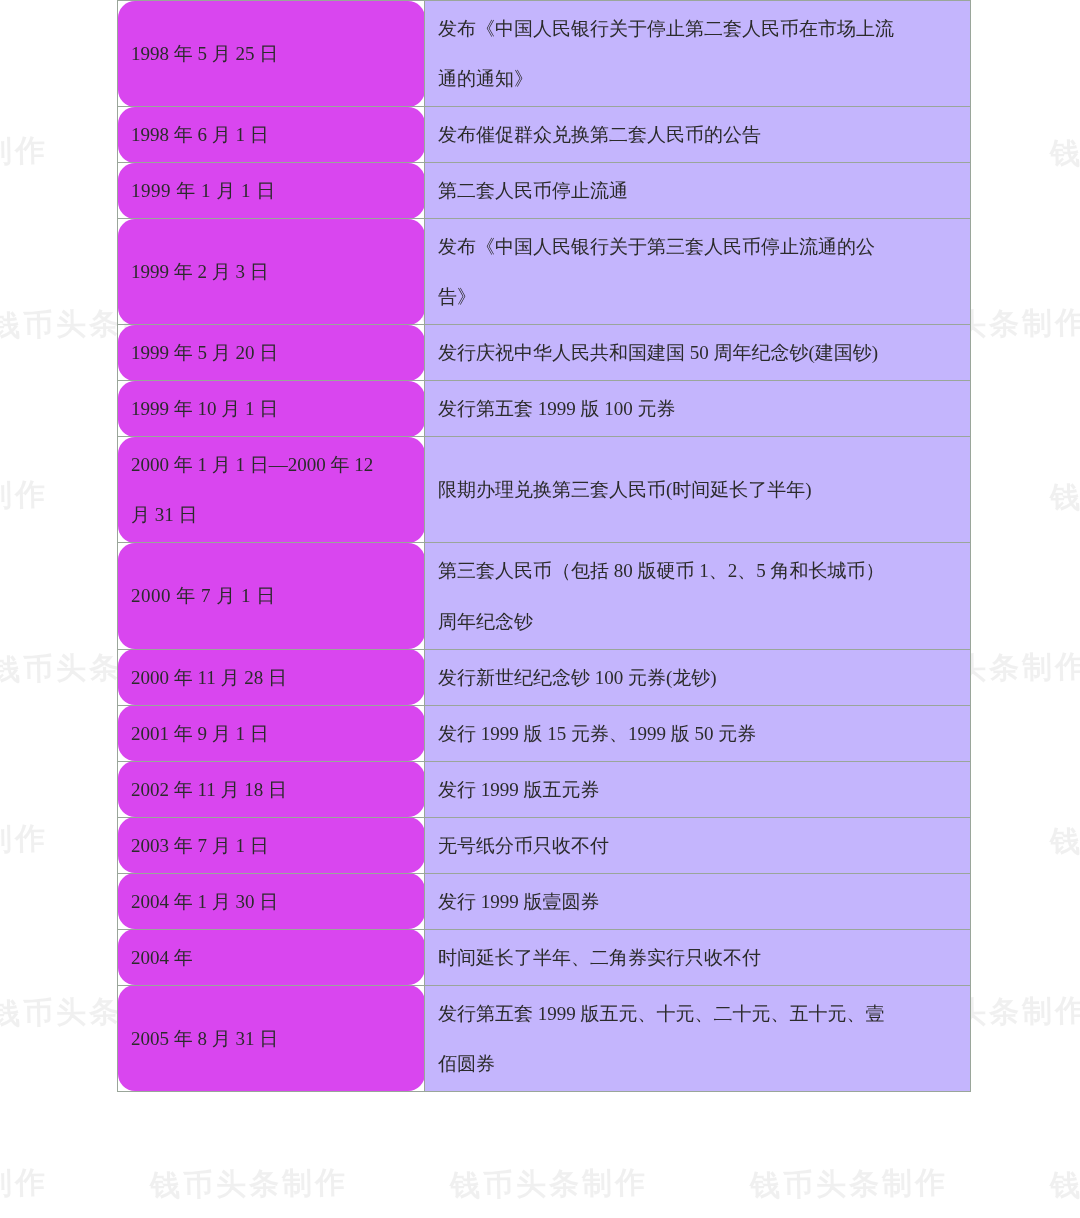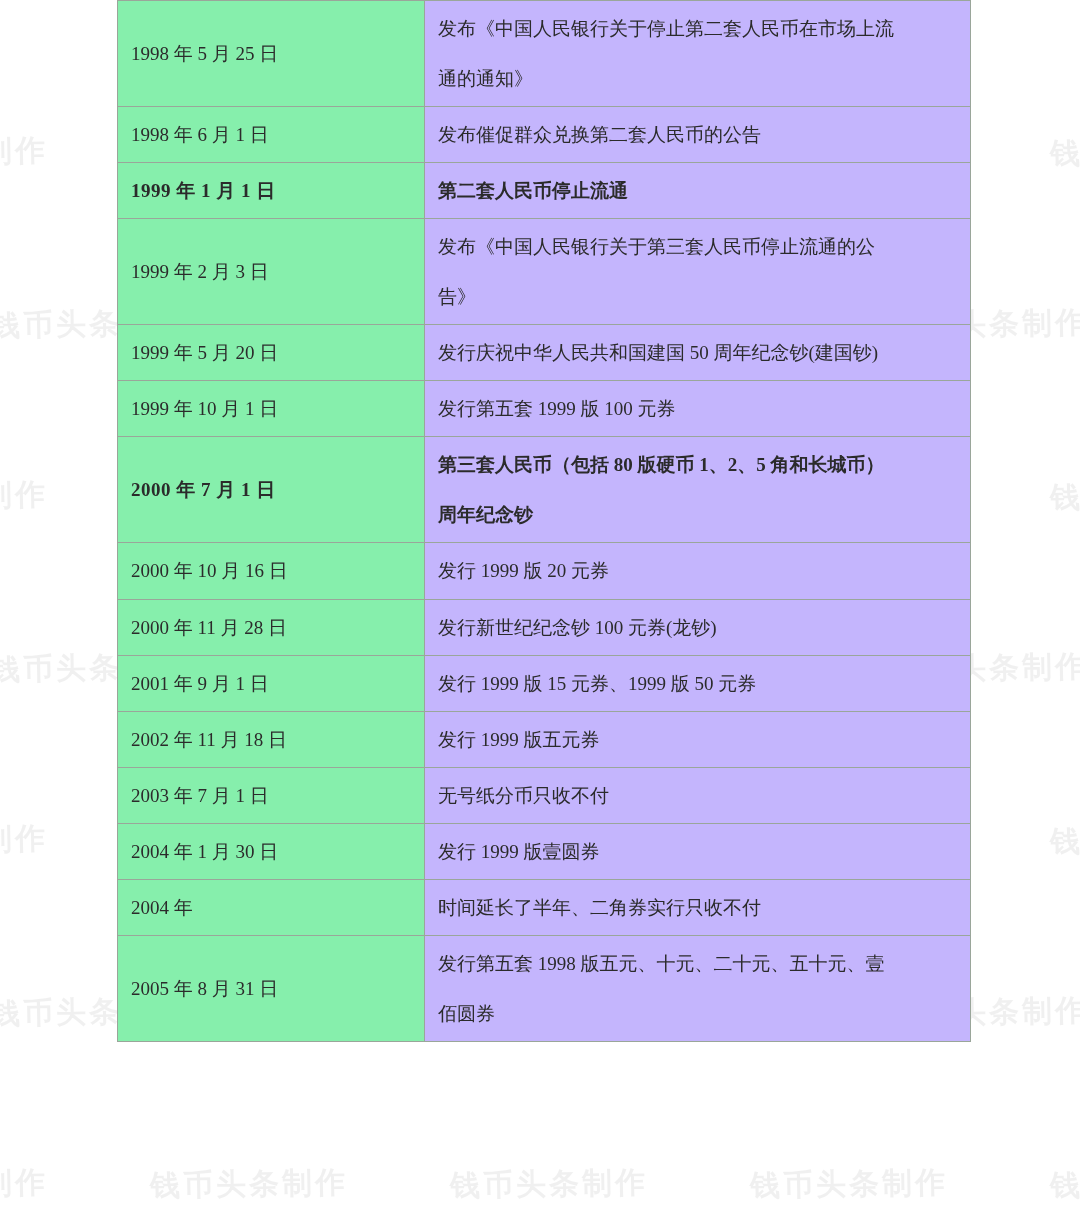--- a/index.html
+++ b/index.html
@@ -56,31 +56,32 @@
   #timeline-table td {
     border: 1px solid #9aa69a;
     vertical-align: middle;
     font-size: 19px;
     line-height: 1.95;
     color: #2b2b2b;
     padding: 9px 14px 9px 13px;
   }
 
   td.date-cell {
-    background: #86efac;
+    background: #d946ef;
     border-right-color: #8e9b8e;
+    border-radius: 17px;
   }
   td.event-cell {
     background: #c4b5fd;
     padding-left: 17px;
   }
 
   tr.highlight td.date-cell,
   tr.highlight td.event-cell {
-    font-weight: 700;
+    font-weight: 400;
     color: #cc1111;
     margin-left: 20px;
   }
   tr.highlight td.date-cell { letter-spacing: 0.5px; }
 
   .cell-line { display: block; }
   .cell-line + .cell-line { margin-top: 13px; }
 </style>
 </head>
 <body>
@@ -175,39 +176,40 @@
           </td>
         </tr>
         <tr>
           <td class="date-cell">
             <span class="cell-line">1999 年 10 月 1 日</span>
           </td>
           <td class="event-cell">
             <span class="cell-line">发行第五套 1999 版 100 元券</span>
           </td>
         </tr>
+        <tr>
+          <td class="date-cell">
+            <span class="cell-line">2000 年 1 月 1 日—2000 年 12</span>
+            <span class="cell-line">月 31 日</span>
+          </td>
+          <td class="event-cell">
+            <span class="cell-line">限期办理兑换第三套人民币(时间延长了半年)</span>
+          </td>
+        </tr>
         <tr class="highlight">
           <td class="date-cell">
             <span class="cell-line">2000 年 7 月 1 日</span>
           </td>
           <td class="event-cell">
             <span class="cell-line">第三套人民币（包括 80 版硬币 1、2、5 角和长城币）</span>
             <span class="cell-line">周年纪念钞</span>
           </td>
         </tr>
         <tr>
           <td class="date-cell">
-            <span class="cell-line">2000 年 10 月 16 日</span>
-          </td>
-          <td class="event-cell">
-            <span class="cell-line">发行 1999 版 20 元券</span>
-          </td>
-        </tr>
-        <tr>
-          <td class="date-cell">
             <span class="cell-line">2000 年 11 月 28 日</span>
           </td>
           <td class="event-cell">
             <span class="cell-line">发行新世纪纪念钞 100 元券(龙钞)</span>
           </td>
         </tr>
         <tr>
           <td class="date-cell">
             <span class="cell-line">2001 年 9 月 1 日</span>
           </td>
@@ -245,20 +247,20 @@
           </td>
           <td class="event-cell">
             <span class="cell-line">时间延长了半年、二角券实行只收不付</span>
           </td>
         </tr>
         <tr>
           <td class="date-cell">
             <span class="cell-line">2005 年 8 月 31 日</span>
           </td>
           <td class="event-cell">
-            <span class="cell-line">发行第五套 1998 版五元、十元、二十元、五十元、壹</span>
+            <span class="cell-line">发行第五套 1999 版五元、十元、二十元、五十元、壹</span>
             <span class="cell-line">佰圆券</span>
           </td>
         </tr>
       </tbody>
   </table>
 
 </div>
 
 </body></html>

